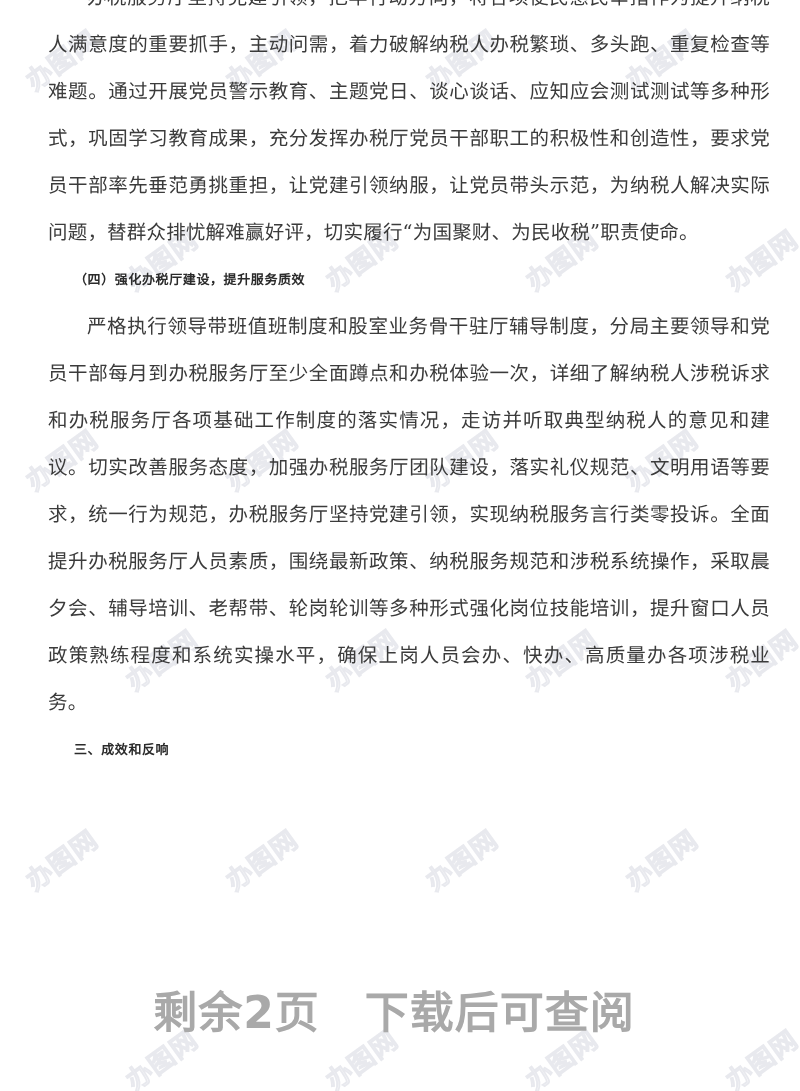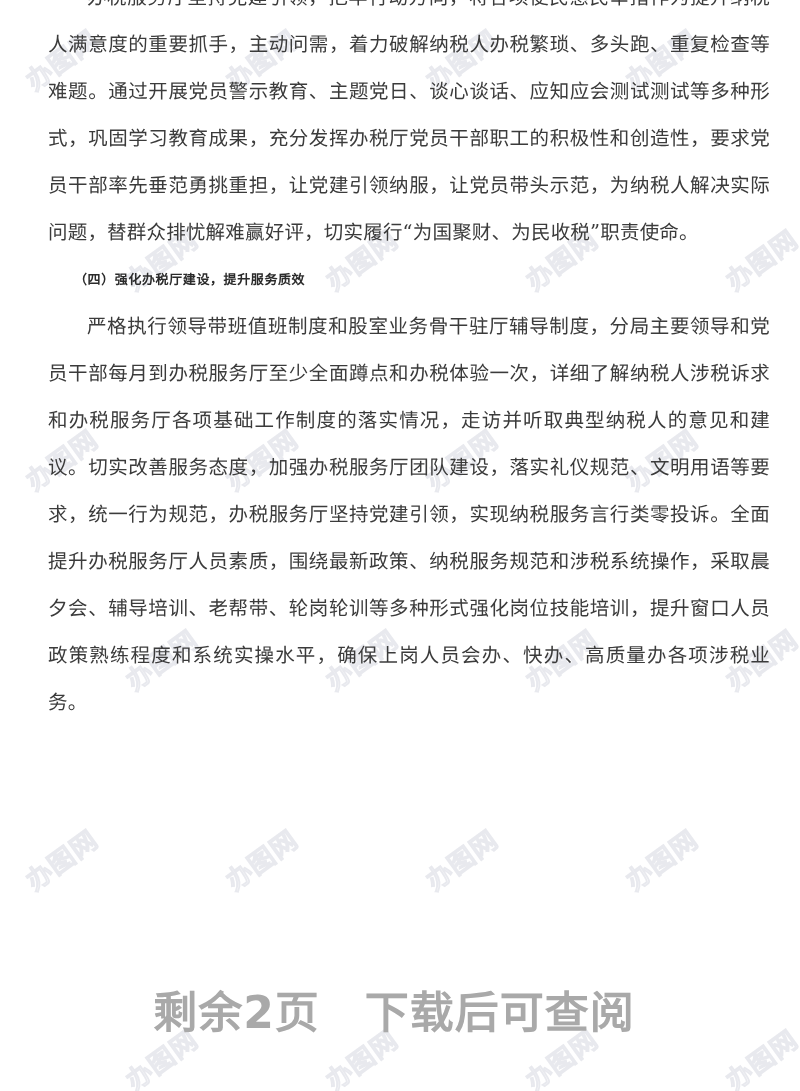--- a/index.html
+++ b/index.html
@@ -124,17 +124,18 @@
       <span class="watermark-mark" style="left: 120px; top: 1040px;">办图网</span>
       <span class="watermark-mark" style="left: 320px; top: 1040px;">办图网</span>
       <span class="watermark-mark" style="left: 520px; top: 1040px;">办图网</span>
       <span class="watermark-mark" style="left: 720px; top: 1040px;">办图网</span>
     </div>
 
   <div id="doc-body">
       <p class="doc-para">办税服务厅坚持党建引领，把牢行动方向，将各项便民惠民举措作为提升纳税人满意度的重要抓手，主动问需，着力破解纳税人办税繁琐、多头跑、重复检查等难题。通过开展党员警示教育、主题党日、谈心谈话、应知应会测试测试等多种形式，巩固学习教育成果，充分发挥办税厅党员干部职工的积极性和创造性，要求党员干部率先垂范勇挑重担，让党建引领纳服，让党员带头示范，为纳税人解决实际问题，替群众排忧解难赢好评，切实履行“为国聚财、为民收税”职责使命。</p>
       <p class="doc-heading">（四）强化办税厅建设，提升服务质效</p>
       <p class="doc-para">严格执行领导带班值班制度和股室业务骨干驻厅辅导制度，分局主要领导和党员干部每月到办税服务厅至少全面蹲点和办税体验一次，详细了解纳税人涉税诉求和办税服务厅各项基础工作制度的落实情况，走访并听取典型纳税人的意见和建议。切实改善服务态度，加强办税服务厅团队建设，落实礼仪规范、文明用语等要求，统一行为规范，办税服务厅坚持党建引领，实现纳税服务言行类零投诉。全面提升办税服务厅人员素质，围绕最新政策、纳税服务规范和涉税系统操作，采取晨夕会、辅导培训、老帮带、轮岗轮训等多种形式强化岗位技能培训，提升窗口人员政策熟练程度和系统实操水平，确保上岗人员会办、快办、高质量办各项涉税业务。</p>
+      <p class="doc-heading">三、成效和反响</p>
     </div>
 
   <div id="preview-notice">剩余2页　下载后可查阅</div>
 
 </div>
 
 </body></html>

